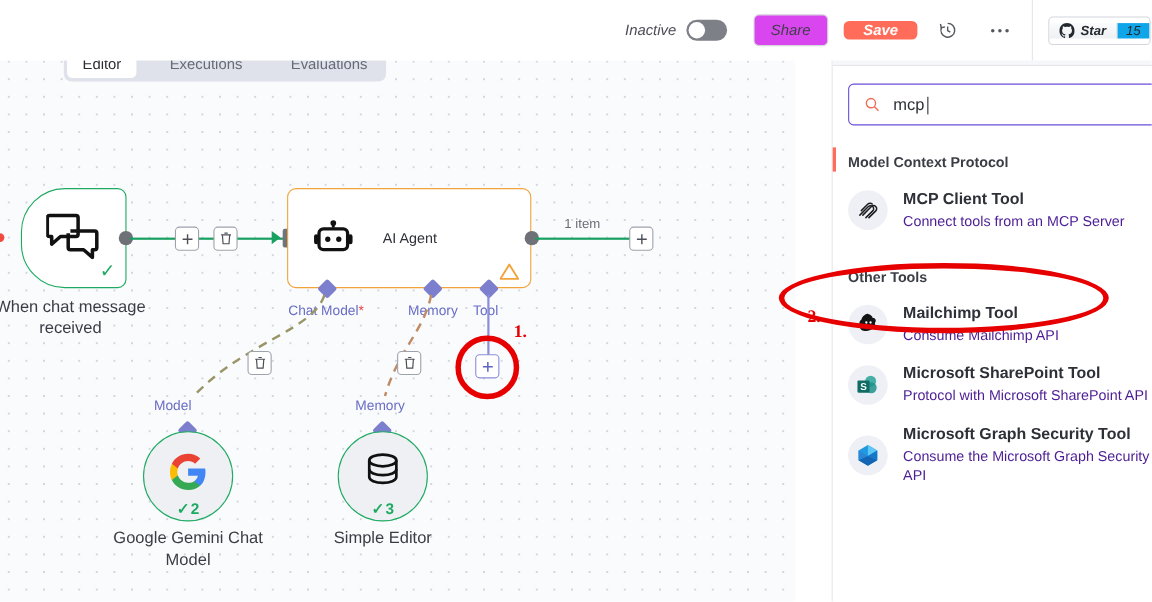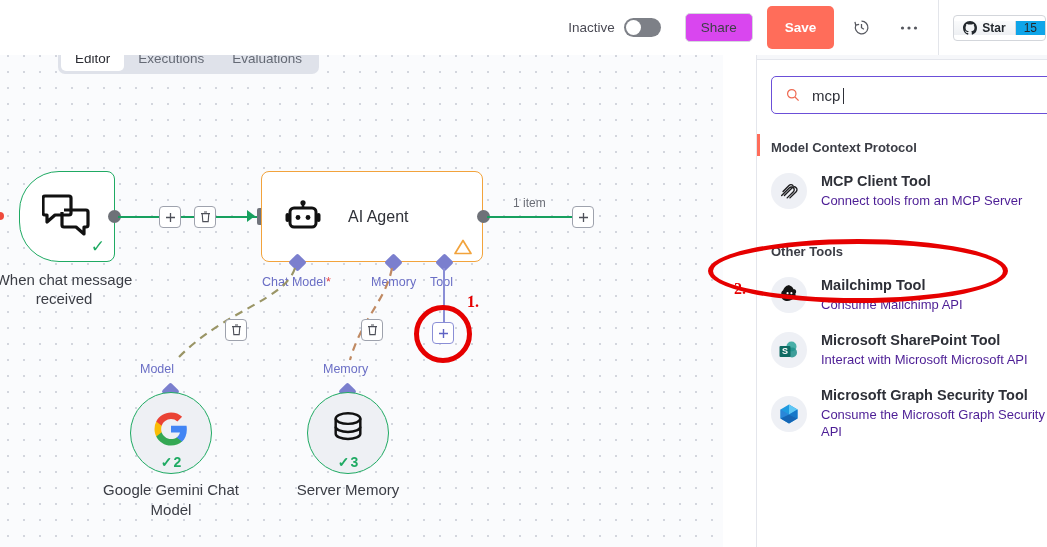--- a/index.html
+++ b/index.html
@@ -10,39 +10,39 @@
   }
   #root { position: relative; width: 1047px; height: 547px; background: #fff; }
 
   
   .header {
     position: absolute; left: 0; top: 0; width: 1047px; height: 55px;
     background: #ffffff; z-index: 40;
   }
   .hdr-right {
     position: absolute; right: 0; top: 0; height: 55px;
-    display: flex; align-items: center; gap: 0;
+    display: flex; align-items: center; gap: 0; font-style: italic;
   }
   .inactive-wrap { display: flex; align-items: center; gap: 9px; margin-right: 24px; }
   .inactive-label { font-size: 13.5px; color: #4b4b55; }
   .toggle {
     width: 37px; height: 19px; border-radius: 10px; background: #7d8087;
     position: relative; cursor: pointer;
   }
   .toggle .knob {
     position: absolute; left: 2px; top: 2px; width: 15px; height: 15px;
     border-radius: 50%; background: #fff;
   }
   .btn-share {
     height: 29px; padding: 0 15px; border: 1px solid #d5d7dd; border-radius: 5px;
     background: #d946ef; font-size: 13.5px; color: #3d3f47; cursor: pointer;
     display: flex; align-items: center; margin-right: 14px;
   }
   .btn-save {
-    height: 43px; padding: 0 18px; border: none; border-radius: 5px;
+    height: 17px; padding: 0 18px; border: none; border-radius: 5px;
     background: #ff6d5a; color: #fff; font-size: 13.5px; font-weight: 600;
     cursor: pointer; display: flex; align-items: center; margin-right: 14px;
   }
   .icon-btn {
     width: 26px; height: 26px; display: flex; align-items: center; justify-content: center;
     cursor: pointer; color: #55575e;
   }
   .hdr-divider { width: 1px; height: 55px; background: #e3e5ea; margin: 0 14px 0 16px; }
   .gh-star {
     display: flex; align-items: center; height: 26px;
@@ -68,21 +68,21 @@
     overflow: hidden;
   }
   .canvas-top-white {
     position: absolute; left: 0; top: 0; width: 723px; height: 55px; background: #fff;
   }
 
   
   .tabs {
     position: absolute; left: 58px; top: 43px;
     display: flex; align-items: center; background: #dfe2ea;
-    border-radius: 7px; padding: 3px; gap: 0; z-index: 35;
+    border-radius: 7px; padding: 3px; gap: 16px; z-index: 35;
   }
   .tab {
     font-size: 13.5px; color: #656a75; padding: 5px 14px; border-radius: 5px;
     cursor: pointer; white-space: nowrap;
   }
   .tab.active { background: #fff; color: #2b2c33; font-weight: 400; }
 
   
   .node-trigger {
     position: absolute; left: 19px; top: 171px; width: 96px; height: 91px;
@@ -95,21 +95,21 @@
   .trigger-label {
     position: absolute; left: -16px; top: 270px; width: 160px; text-align: center;
     font-size: 15px; color: #3b3d45; line-height: 1.28;
   }
 
   .node-agent {
     position: absolute; left: 261px; top: 171px; width: 222px; height: 91px;
     background: #fff; border: 1.6px solid #f2a33c; border-radius: 8px;
     display: flex; align-items: center; padding-left: 22px; gap: 26px;
   }
-  .agent-title { font-size: 16px; color: #2f3138; }
+  .agent-title { font-size: 13px; color: #2f3138; }
   .warn-tri { position: absolute; right: 10px; bottom: 6px; }
 
   .endpoint-dot {
     position: absolute; width: 13px; height: 13px; border-radius: 50%;
     background: #6e7178;
   }
   .conn-line { position: absolute; height: 2px; background: #17a05f; }
   .sq-btn {
     position: absolute; width: 22px; height: 22px; border: 1.2px solid #9ea2ad;
     border-radius: 4px; background: #fff; display: flex;
@@ -326,21 +326,21 @@
       <svg width="34" height="36" viewBox="0 0 34 38" style="margin-bottom:8px">
         <ellipse cx="17" cy="8" rx="13" ry="5.6" fill="none" stroke="#111" stroke-width="2.6"></ellipse>
         <path d="M4 8 v16 c0 3.1 5.8 5.6 13 5.6 s13 -2.5 13 -5.6 v-16" fill="none" stroke="#111" stroke-width="2.6"></path>
         <path d="M4 16.5 c0 3.1 5.8 5.6 13 5.6 s13 -2.5 13 -5.6" fill="none" stroke="#111" stroke-width="2.6"></path>
       </svg>
       <div class="circle-badge">
         <span>✓</span>
           <span>3</span>
       </div>
     </div>
-    <div class="circle-label" style="left:267px;top:480px;width:162px">Server Memory</div>
+    <div class="circle-label" style="left:267px;top:480px;width:162px">Simple Editor</div>
 
     <div class="tabs">
       <div class="tab active">Editor</div>
       <div class="tab">Executions</div>
       <div class="tab">Evaluations</div>
     </div>
   </div>
 
   <div class="header">
     <div class="hdr-right">
@@ -434,21 +434,21 @@
       <div class="tool-icon">
         <svg width="24" height="24" viewBox="0 0 24 24">
           <circle cx="14.5" cy="8.5" r="5" fill="#2aa39a" opacity="0.85"></circle>
           <circle cx="15" cy="14.5" r="5" fill="#1e8f8a" opacity="0.85"></circle>
           <rect x="2.5" y="8" width="11" height="11" rx="1" fill="#0f6b63"></rect>
           <text x="8" y="16.3" font-family="Liberation Sans, sans-serif" font-size="9" font-weight="700" fill="#fff" text-anchor="middle">S</text>
         </svg>
       </div>
       <div>
         <div class="tool-name">Microsoft SharePoint Tool</div>
-        <div class="tool-desc">Interact with Microsoft Microsoft API</div>
+        <div class="tool-desc">Protocol with Microsoft SharePoint API</div>
       </div>
     </div>
 
     <div class="tool-row">
       <div class="tool-icon">
         <svg width="24" height="24" viewBox="0 0 24 24">
           <path d="M12 2.5 L20.5 7.5 L20.5 16.5 L12 21.5 L3.5 16.5 L3.5 7.5 Z" fill="#1f9ae0"></path>
           <path d="M12 2.5 L20.5 7.5 L12 12.5 Z" fill="#5fc7f5"></path>
           <path d="M12 12.5 L20.5 7.5 L20.5 16.5 Z" fill="#1577c9"></path>
           <path d="M12 12.5 L3.5 7.5 L3.5 16.5 Z" fill="#2b86d8"></path>

